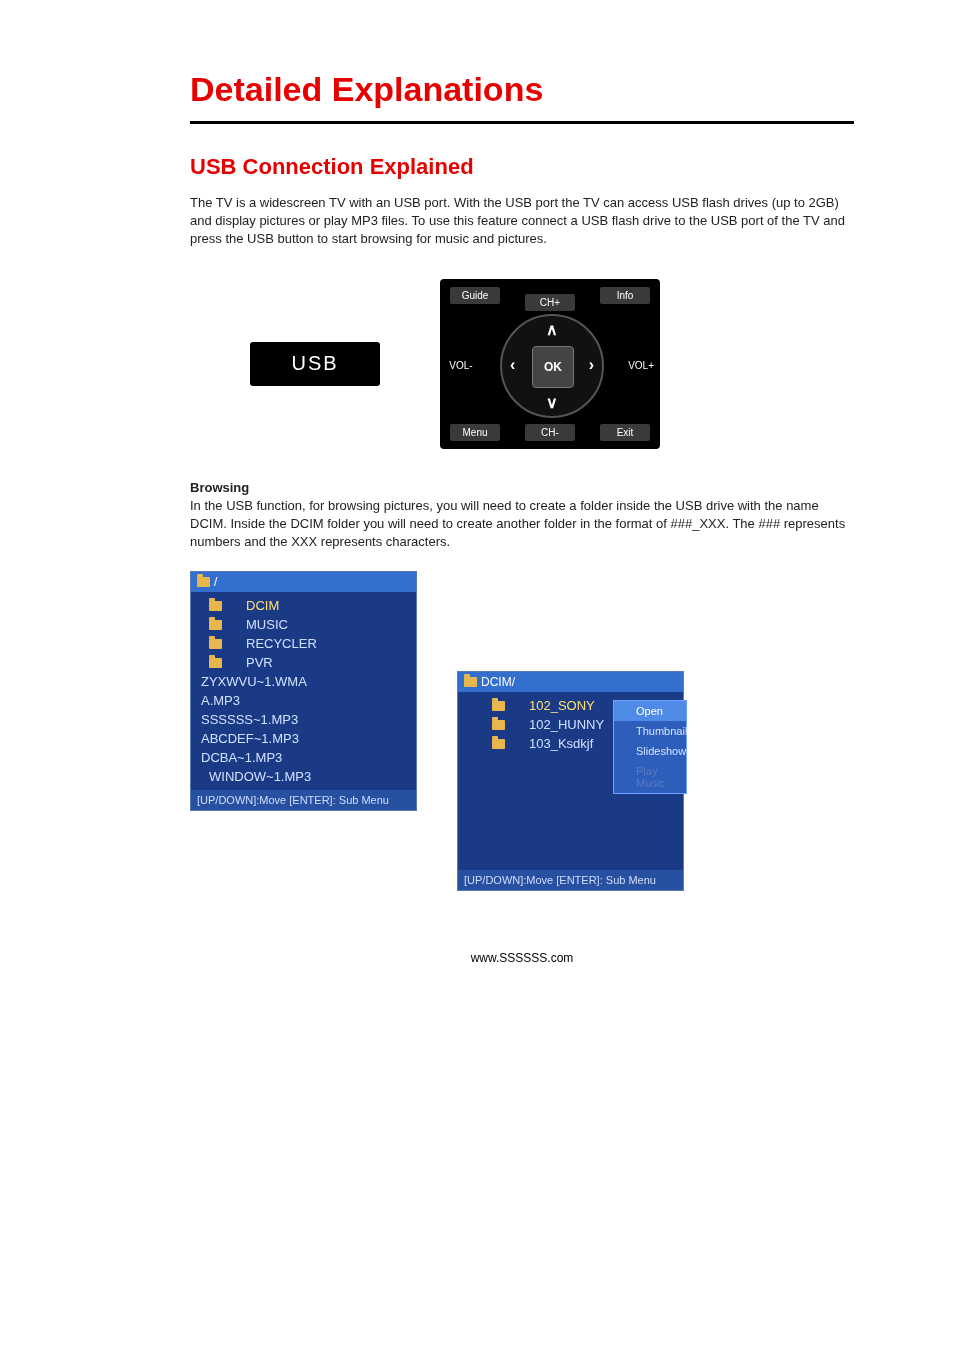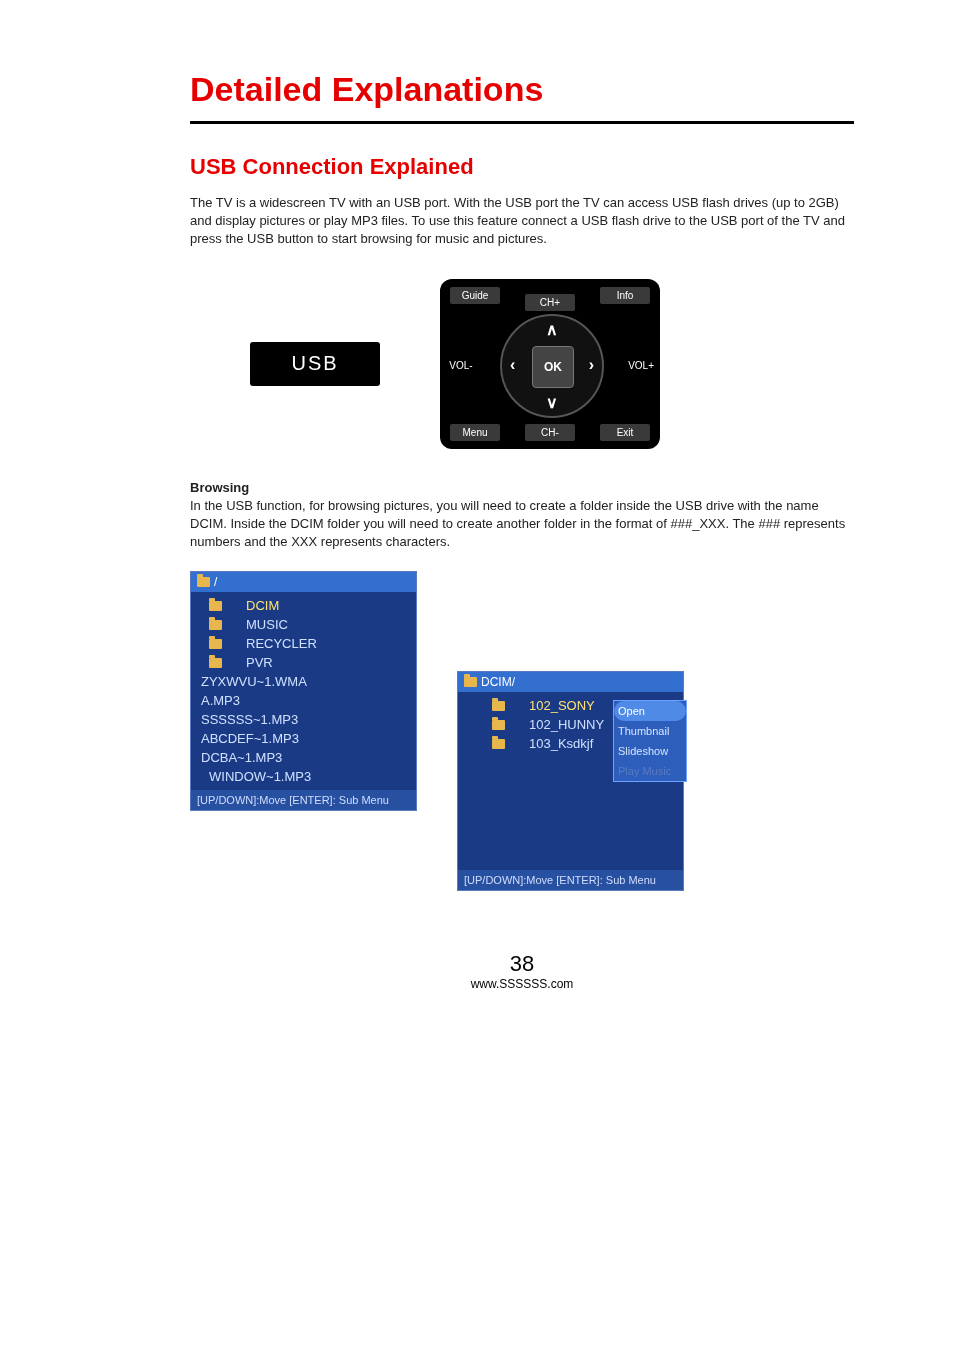--- a/index.html
+++ b/index.html
@@ -55,21 +55,21 @@
     display: flex;
     align-items: center;
     justify-content: center;
     border-radius: 3px;
   }
   
   .remote {
     width: 220px;
     height: 170px;
     background: #000;
-    border-radius: 12px;
+    border-radius: 4px;
     position: relative;
   }
   .remote-btn {
     position: absolute;
     background: #3a3a3a;
     color: #fff;
     font-size: 10px;
     text-align: center;
     border-radius: 2px;
     padding: 3px 0;
@@ -192,23 +192,22 @@
   .context-menu {
     position: absolute;
     right: -4px;
     top: 28px;
     background: #2d5ebc;
     border: 1px solid #6fa1ff;
     width: 72px;
     font-size: 11px;
   }
   .context-item {
-    padding: 4px 4px;
+    padding: 4px 22px;
     color: #d4e4ff;
-    border-radius: 10px;
   }
   .context-item.active {
     background: #4f8be6;
     color: #fff;
   }
   .context-item.disabled {
     color: #5a7abf;
   }
   .page-footer {
     text-align: center;
@@ -328,16 +327,15 @@
           <div class="context-item">Thumbnail</div>
           <div class="context-item">Slideshow</div>
           <div class="context-item disabled">Play Music</div>
         </div>
       </div>
       <div class="panel-footer">[UP/DOWN]:Move [ENTER]: Sub Menu</div>
     </div>
   </div>
 
   <div class="page-footer">
-    <div class="page-num">38</div>
     <div>www.SSSSSS.com</div>
   </div>
 </div>
 
 </body></html>

